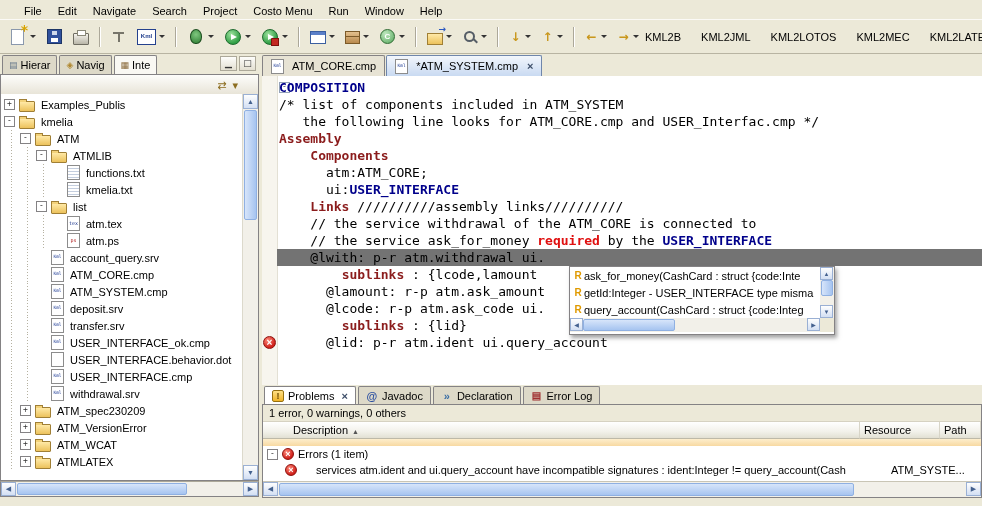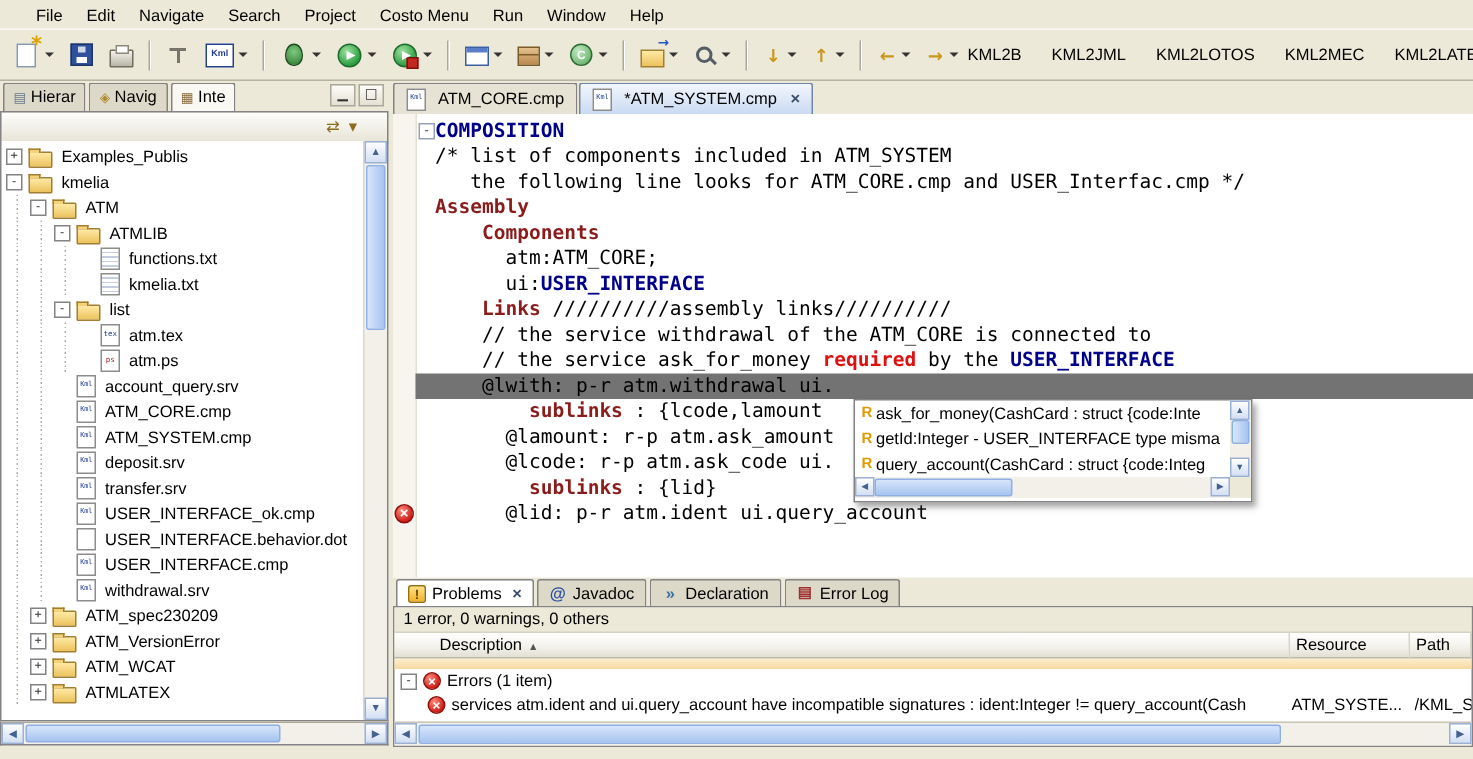--- a/index.html
+++ b/index.html
@@ -101,21 +101,21 @@
   #main{position:absolute;left:262px;top:52px;right:0;bottom:0}
   #e-tabs{position:absolute;top:0;left:0;right:0;height:24px;display:flex;align-items:flex-end;border-bottom:1px solid #848284}
   .e-tab{display:flex;align-items:center;gap:4px;height:20px;padding:0 8px;background:#e7e3d4;
          border:1px solid #848284;border-bottom:none;border-radius:2px 2px 0 0;margin-right:1px;cursor:default}
   .e-tab.active{background:linear-gradient(#f2f6fc,#c9daf2);border-color:#6f86ab}
   .e-close{font-weight:bold;color:#3c4d68;margin-left:5px;cursor:default}
   #editor-body{position:absolute;top:24px;left:0;right:0;bottom:121px;background:#fff;overflow:hidden}
   #ruler{position:absolute;left:0;top:0;bottom:0;width:15px;background:#f7f5ee;border-right:1px solid #e3e0d4}
   #code{position:absolute;left:15px;right:0;top:0;bottom:0;padding-top:3px;
         font:13px/17px "DejaVu Sans Mono",monospace}
-  .cl{height:17px;white-space:pre;padding-left:13px}
+  .cl{height:17px;white-space:pre;padding-left:2px}
   .cl.hl{background:#737373}
   .tok-kb{color:#00008b;font-weight:bold}
   .tok-km{color:#8b1c1c;font-weight:bold}
   .tok-kr{color:#e01010;font-weight:bold}
   .fold{position:absolute;left:17px;top:6px;width:9px;height:9px;border:1px solid #94a2b8;background:#fff;
         color:#33425c;font:8px/7px "DejaVu Sans Mono",monospace;text-align:center}
   .fold::after{content:"-"}
   .err-ic{width:13px;height:13px;border-radius:50%;background:radial-gradient(circle at 35% 30%,#ff8a7a,#cf201a 70%);
           border:1px solid #8e100c;box-sizing:border-box;position:relative;flex:none}
   .err-ic::after{content:"\00D7";position:absolute;left:0;right:0;top:-1px;text-align:center;color:#fff;font:bold 10px/13px "Liberation Sans",sans-serif}
@@ -155,21 +155,21 @@
       line-height:16px;box-sizing:border-box;overflow:hidden;white-space:nowrap;cursor:default}
   .ph-desc{width:597px;padding-left:30px}
   .ph-res{width:80px;padding-left:4px}
   .ph-path{flex:1;padding-left:4px}
   .sort{font-size:7px;color:#555;margin-left:4px}
   .sort::after{content:"\25B2"}
   #p-band{height:7px;background:linear-gradient(#fdeecd,#f7d9a2)}
   .p-row{height:16px;display:flex;align-items:center;white-space:nowrap;overflow:hidden;cursor:default}
   .p-row.group{padding-left:4px;gap:4px}
   .p-row.group .exp{margin-right:0}
-  .p-row.detail{padding-left:22px;gap:4px}
+  .p-row.detail{padding-left:22px;gap:19px}
   .err-ic.small{width:12px;height:12px}
   .err-ic.small::after{font-size:9px;line-height:12px}
   .p-desc{width:556px;overflow:hidden;text-overflow:clip;flex:none}
   .p-res{width:78px;flex:none;overflow:hidden}
   .p-path{flex:1;overflow:hidden}
   #p-hscroll{position:absolute;left:0;right:0;bottom:0;height:15px;background:#f2f0e9;border-top:1px solid #c9c5b5}
   #p-hscroll .arr-left{left:0;top:0;height:14px}
   #p-hscroll .arr-right{right:0;top:0;height:14px}
   #p-hscroll .sbt{top:1px;bottom:1px;left:16px;width:575px}
 </style>

